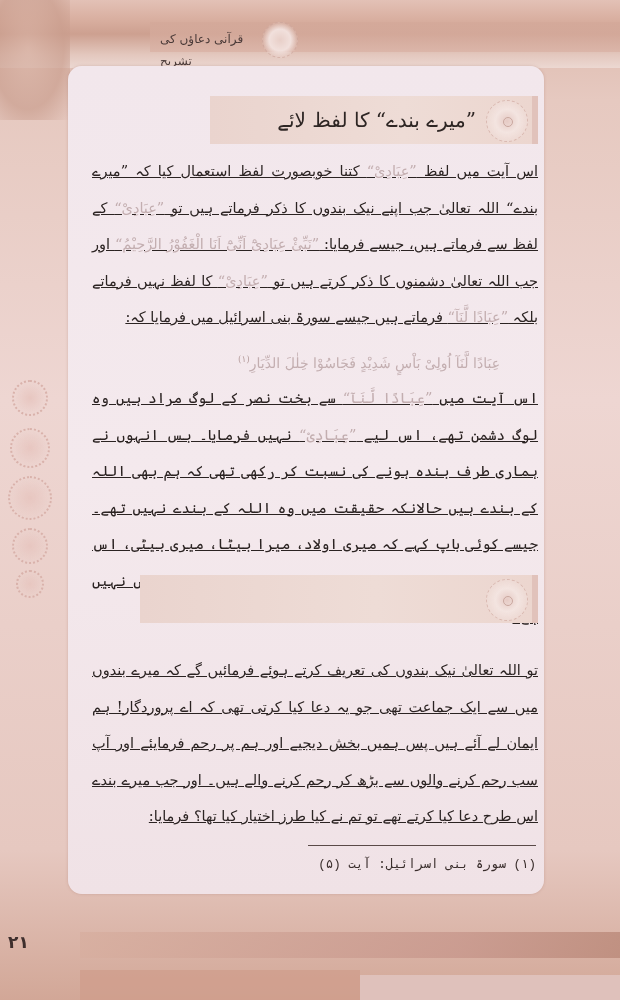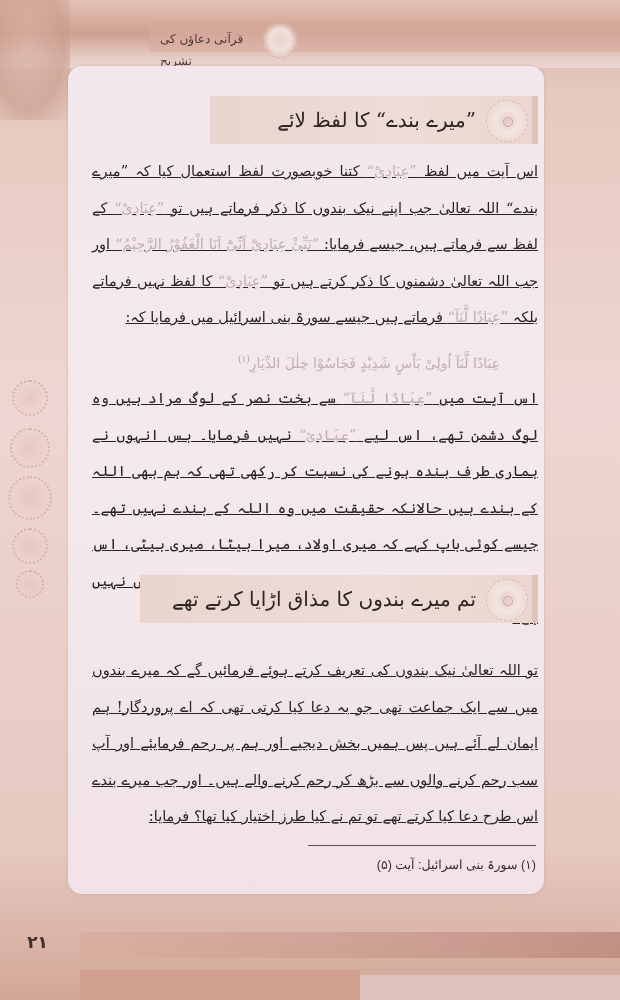--- a/index.html
+++ b/index.html
@@ -43,21 +43,21 @@
   }
   .bottom-band {
     position:absolute; left:0; top:900px; width:620px; height:100px;
   }
   .bottom-band .b1 { position:absolute; left:80px; right:0; top:32px; height:26px; background:linear-gradient(90deg,#d7ae9f,#c6958a 70%,#b88676); opacity:0.75; }
   .bottom-band .b2 { position:absolute; left:80px; width:280px; top:70px; height:30px; background:#cf9e8c; opacity:0.8; }
   .bottom-band .b3 { position:absolute; left:360px; right:0; top:75px; height:25px; background:#dfc1bb; }
   .page-number {
     position:absolute; left:8px; top:930px; width:40px; height:24px;
     font-family:"DejaVu Sans", sans-serif; font-size:17px; font-weight:bold; color:#3e2f2d;
-    text-align:right; line-height:24px;
+    text-align:left; line-height:24px;
   }
   .card {
     position:absolute; left:68px; top:66px; width:476px; height:828px;
     background: linear-gradient(180deg, #f2e7ec 0%, #f4e9ed 50%, #f0e2e6 100%);
     border-radius:14px;
     box-shadow: 0 0 3px rgba(160,110,100,0.35);
   }
   .section-heading {
     position:absolute; height:48px;
     background: linear-gradient(90deg, #ead4ce 0%, #eedcd6 60%, #ecd6cf 100%);
@@ -92,21 +92,21 @@
     direction:rtl; text-align:right;
     font-family:"DejaVu Serif", serif; font-size:14px; color:#c3aeb0; line-height:34px;
   }
   .ayah sup { font-size:9px; color:#b79f9f; }
   .footnote-rule {
     position:absolute; left:308px; width:228px; top:845px; height:1px; background:#5a4a48;
   }
   .footnote {
     position:absolute; left:300px; width:236px; top:852px; height:26px;
     direction:rtl; text-align:right;
-    font-family:Liberation Sans, sans-serif; font-size:12.5px; color:#3a2e2c; line-height:26px;
+    font-family:Liberation Mono, monospace; font-size:12.5px; color:#3a2e2c; line-height:26px;
   }
 </style>
 </head>
 <body>
 
 <div class="top-band">
   <div class="stripe"></div>
 </div>
 <div class="top-corner"></div>
 <div class="running-head">قرآنی دعاؤں کی تشریح</div>
@@ -134,21 +134,20 @@
 <div class="ayah">
   <span>عِبَادًا لَّنَآ اُولِیْ بَاْسٍ شَدِیْدٍ فَجَاسُوْا خِلٰلَ الدِّیَارِ</span><sup>(۱)</sup>
 </div>
 
 <div class="para" style="top:380px; height:190px;">
   <span>اس آیت میں </span><span class="hl">”عِبَادًا لَّنَآ“</span><span> سے بخت نصر کے لوگ مراد ہیں وہ لوگ دشمن تھے، اس لیے </span><span class="hl">”عِبَادِیْ“</span><span> نہیں فرمایا۔ بس انہوں نے ہماری طرف بندہ ہونے کی نسبت کر رکھی تھی کہ ہم بھی اللہ کے بندے ہیں حالانکہ حقیقت میں وہ اللہ کے بندے نہیں تھے۔ جیسے کوئی باپ کہے کہ میری اولاد، میرا بیٹا، میری بیٹی، اس میں جو اپنائیت اور پیار ہے وہ دوسری تعبیرات میں نہیں ہے۔</span>
 </div>
 
 <div class="section-heading" style="left:140px; top:575px; width:392px;">
   <div class="rosette"></div>
-  <div class="title">تم میرے بندوں کا مذاق اڑایا کرتے تھے</div>
 </div>
 
 <div class="para" style="top:652px; height:200px;">
   <span>تو اللہ تعالیٰ نیک بندوں کی تعریف کرتے ہوئے فرمائیں گے کہ میرے بندوں میں سے ایک جماعت تھی جو یہ دعا کیا کرتی تھی کہ اے پروردگار! ہم ایمان لے آئے ہیں پس ہمیں بخش دیجیے اور ہم پر رحم فرمایئے اور آپ سب رحم کرنے والوں سے بڑھ کر رحم کرنے والے ہیں۔ اور جب میرے بندے اس طرح دعا کیا کرتے تھے تو تم نے کیا طرز اختیار کیا تھا؟ فرمایا:</span>
 </div>
 
 <div class="footnote-rule"></div>
 <div class="footnote">
   <span>(۱)</span>
   <span>سورۃ بنی اسرائیل: آیت (۵)</span>

